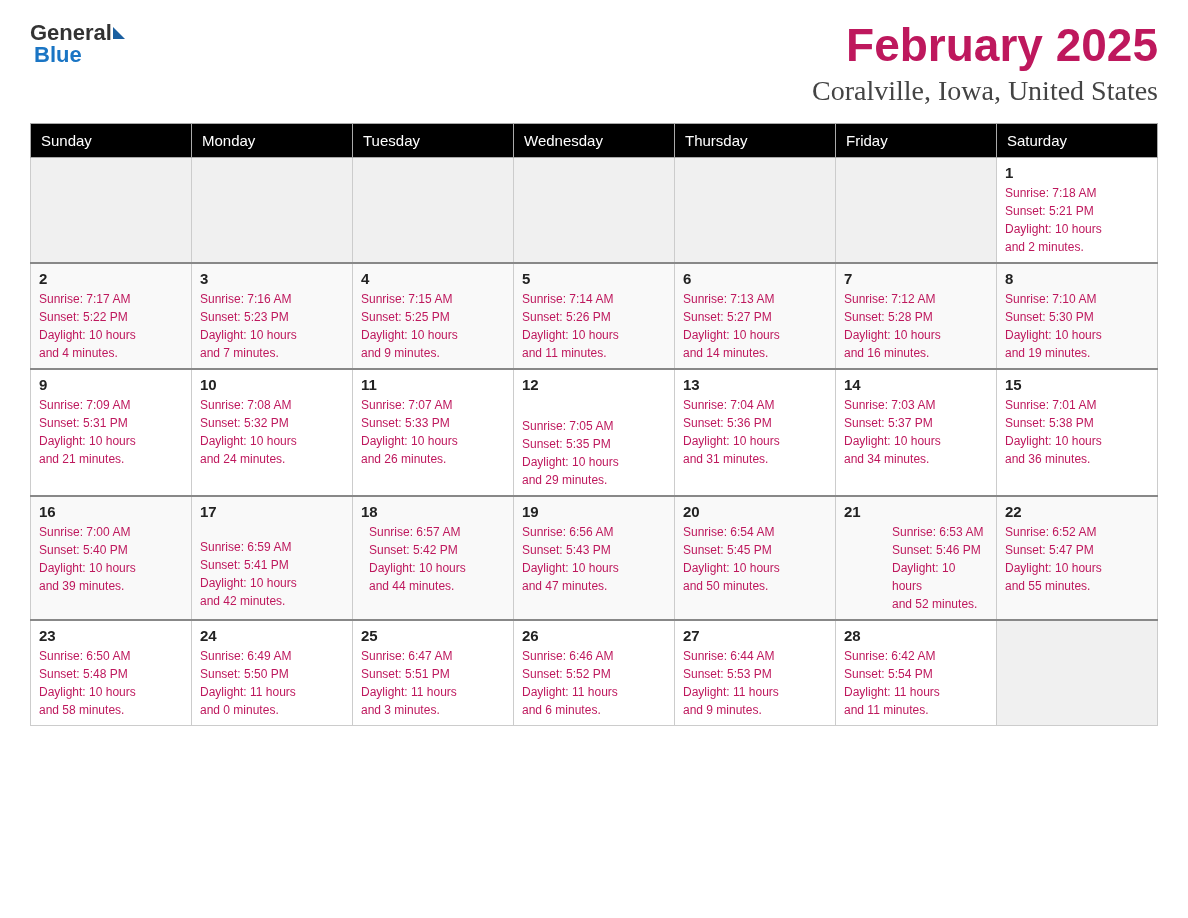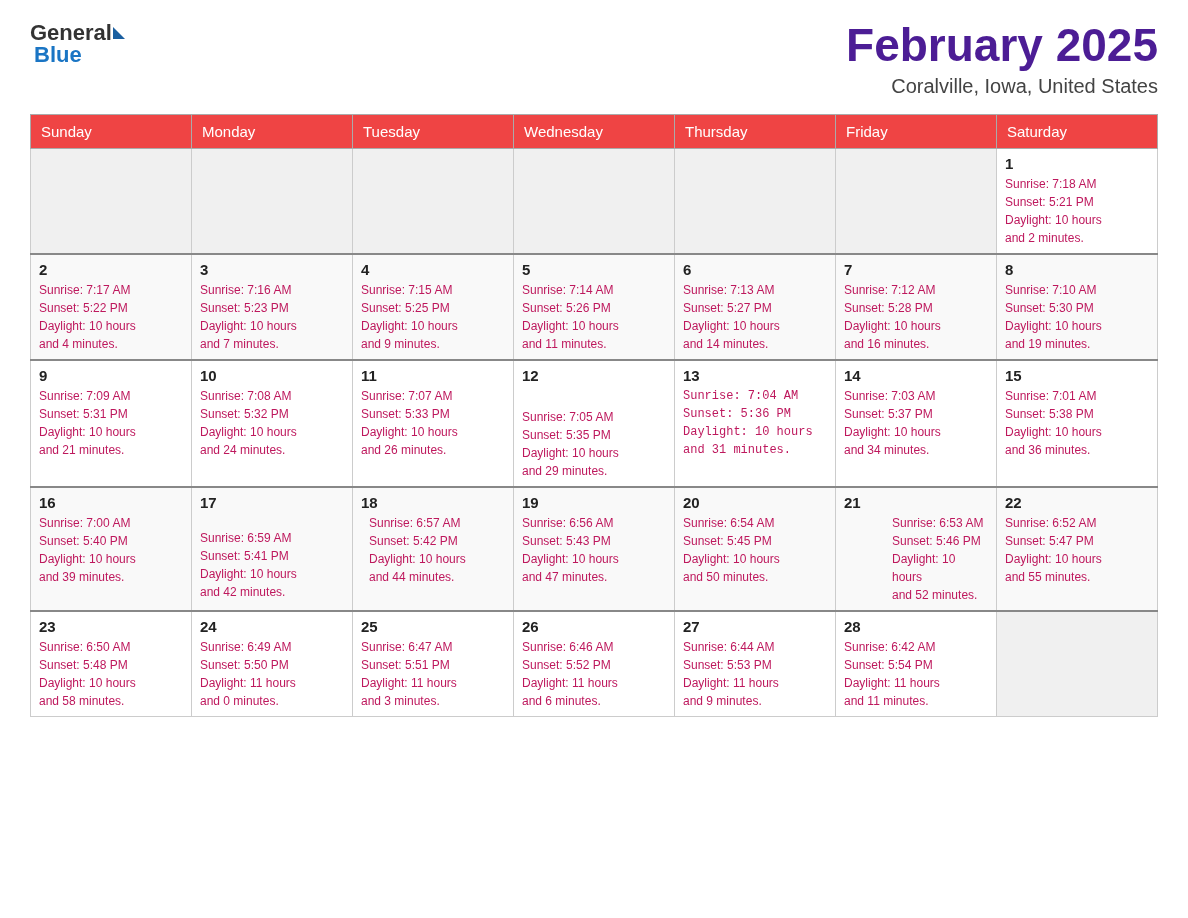--- a/index.html
+++ b/index.html
@@ -29,35 +29,36 @@
       display: flex;
       align-items: center;
       margin-top: -4px;
     }
     .title-block {
       text-align: right;
     }
     .month-title {
       font-size: 46px;
       font-weight: bold;
-      color: #4c1d95;
+      color: #be185d;
       line-height: 1.1;
     }
     .location-title {
-      font-size: 20px;
+      font-size: 28px;
       color: #444;
       margin-top: 4px;
+      font-family: Liberation Serif, serif;
     }
     .calendar {
       width: 100%;
       border-collapse: collapse;
       border: 1px solid #aaa;
     }
     .calendar th {
-      background-color: #ef4444;
+      background-color: #000000;
       color: #fff;
       font-size: 15px;
       font-weight: normal;
       padding: 8px 10px;
       text-align: left;
       border: 1px solid #aaa;
     }
     .calendar td {
       vertical-align: top;
       padding: 6px 8px;
@@ -223,21 +224,21 @@
         </td>
         <td>
           <span class="day-number">12</span>
           <div class="day-info" style="white-space: pre-line; margin-top: 24px;">Sunrise: 7:05 AM
 Sunset: 5:35 PM
 Daylight: 10 hours
 and 29 minutes.</div>
         </td>
         <td>
           <span class="day-number">13</span>
-          <div class="day-info" style="white-space: pre-line; font-family: Liberation Mono, monospace;">Sunrise: 7:04 AM
+          <div class="day-info" style="white-space: pre-line;">Sunrise: 7:04 AM
 Sunset: 5:36 PM
 Daylight: 10 hours
 and 31 minutes.</div>
         </td>
         <td>
           <span class="day-number">14</span>
           <div class="day-info" style="white-space: pre-line;">Sunrise: 7:03 AM
 Sunset: 5:37 PM
 Daylight: 10 hours
 and 34 minutes.</div>

